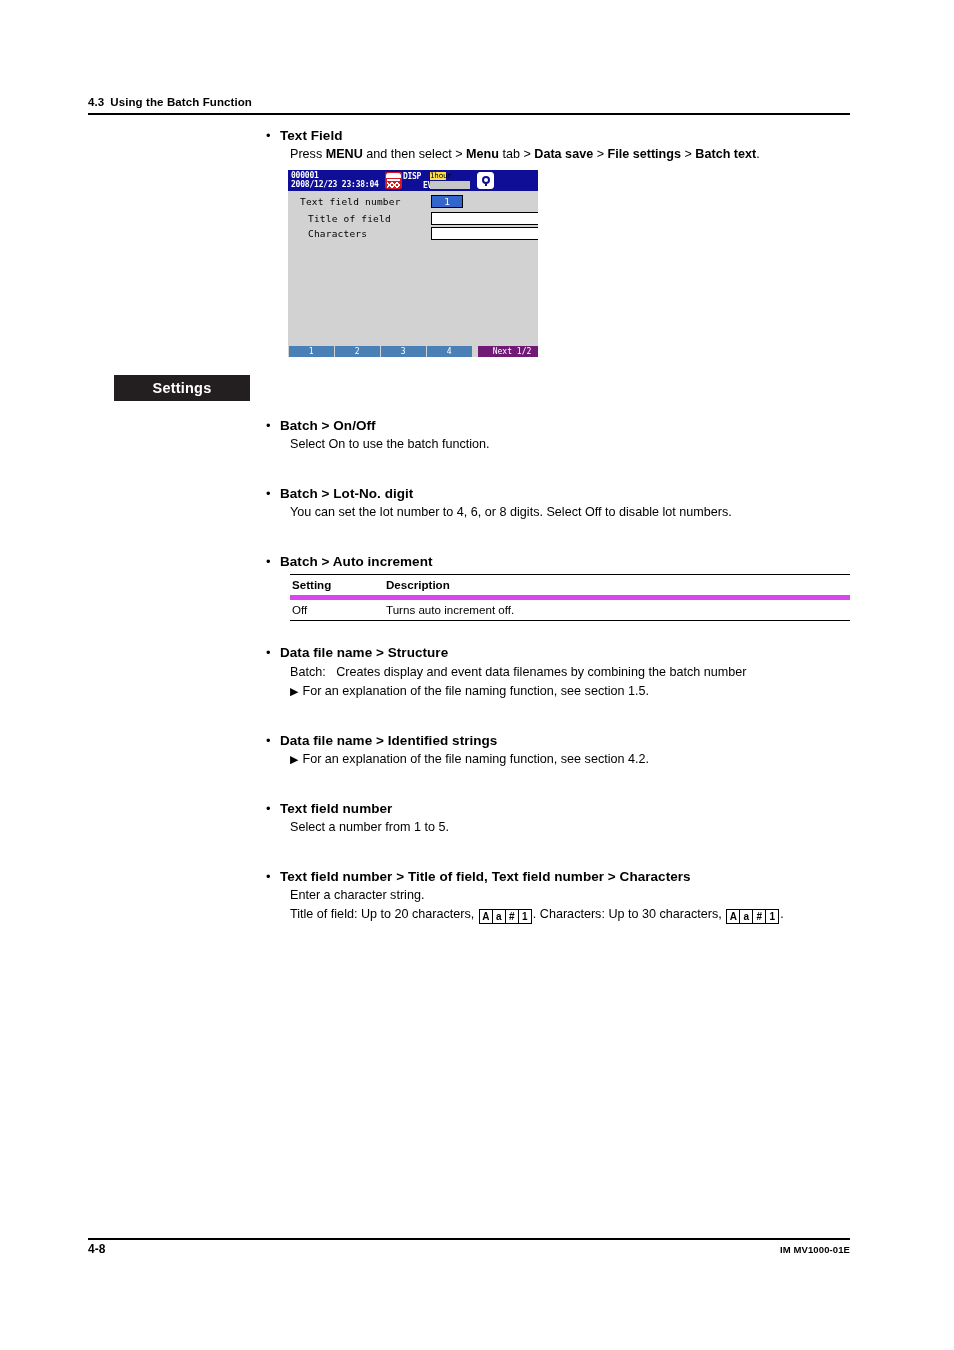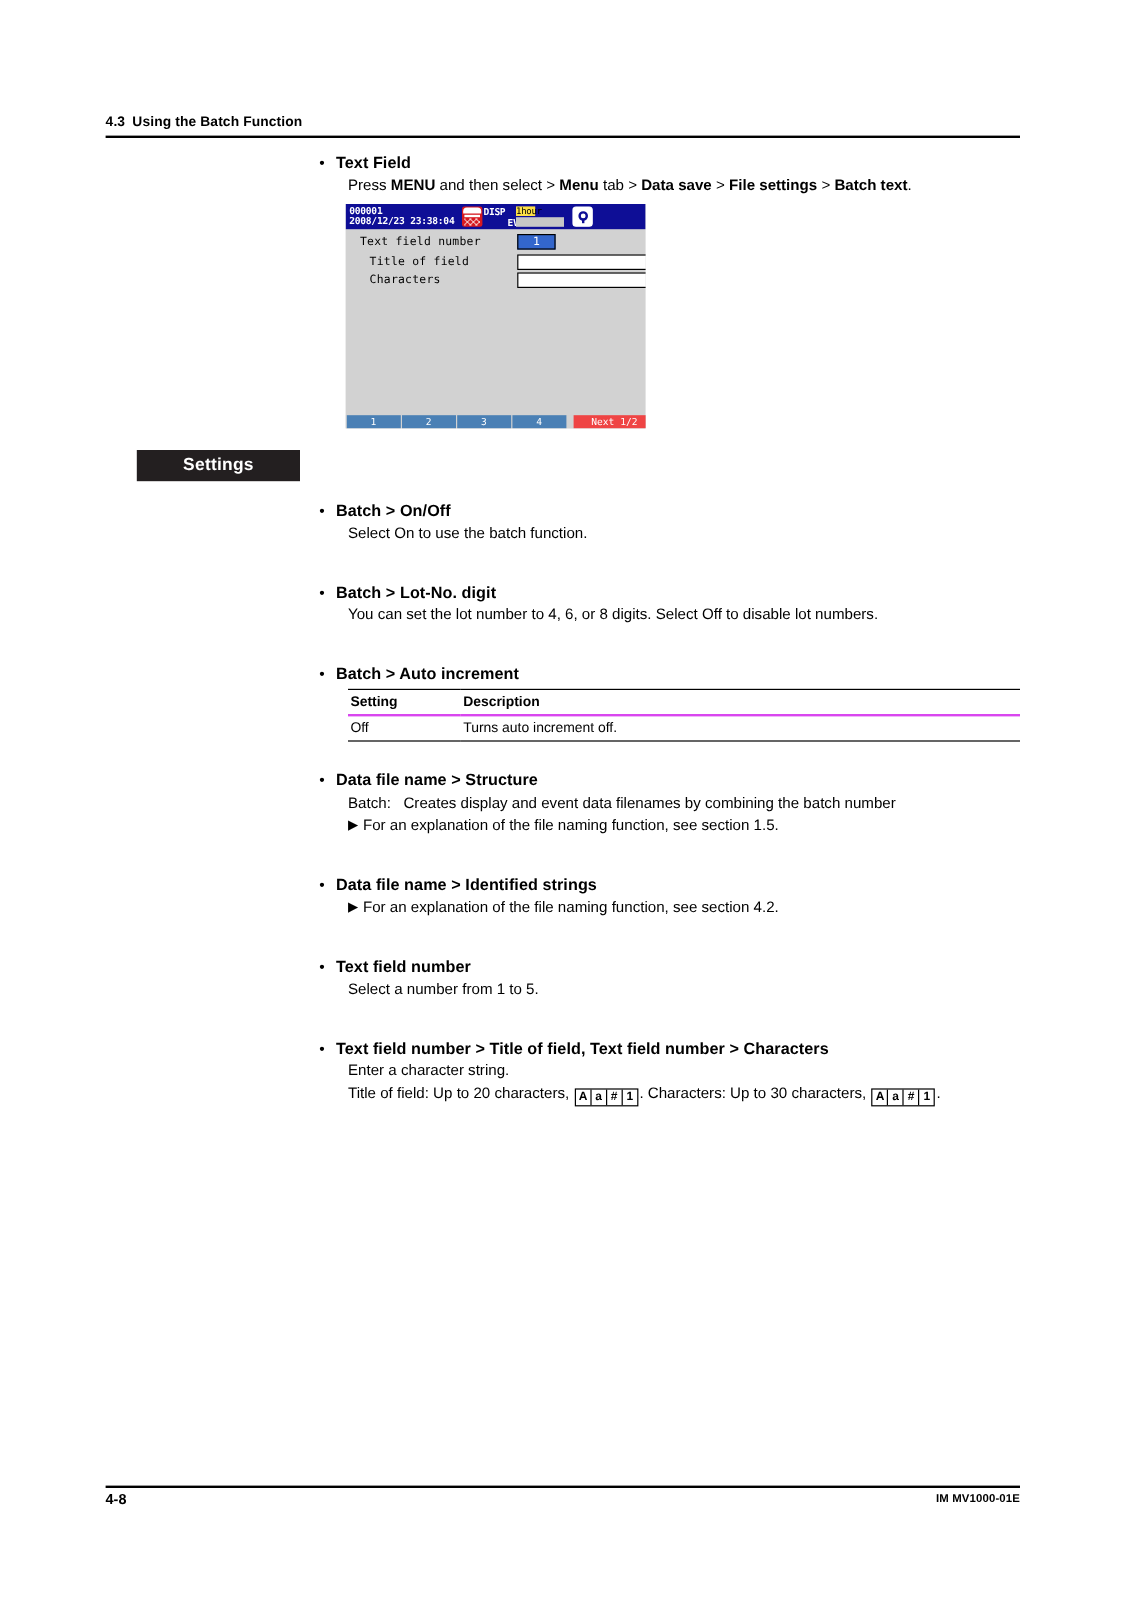--- a/index.html
+++ b/index.html
@@ -133,21 +133,21 @@
   .tbl th, .tbl td {
     text-align: left;
     vertical-align: top;
     padding: 2px 0 3px 0;
     font-weight: normal;
     line-height: 15px;
   }
   .tbl th { font-weight: bold; }
   .tbl .c1 { width: 92px; padding-left: 2px; }
   .tbl .c2 { padding-left: 2px; }
-  .tbl thead tr { border-top: 1.6px solid #000; border-bottom: 2px solid #d946ef; }
+  .tbl thead tr { border-top: 1.6px solid #000; border-bottom: 5px solid #d946ef; }
   .tbl tbody tr { border-bottom: 1px solid #000; }
   .tbl tbody tr.last { border-bottom: 1.6px solid #000; }
 
   
   .device {
     position: absolute;
     left: 288px;
     top: 170px;
     width: 250px;
     height: 187px;
@@ -319,21 +319,21 @@
     line-height: 11px;
     text-align: center;
     letter-spacing: 0.5px;
   }
   .fkey.k1 { left: 1px;   width: 45px; }
   .fkey.k2 { left: 47px;  width: 45px; }
   .fkey.k3 { left: 93px;  width: 45px; }
   .fkey.k4 { left: 139px; width: 45px; }
   .fkey.knext {
     left: 190px; width: 68px;
-    background: #ef4444;
+    background: #701a75;
     letter-spacing: 0;
   }
 
   
   .rule-bot {
     position: absolute;
     left: 88px;
     top: 1238px;
     width: 762px;
     height: 2px;

